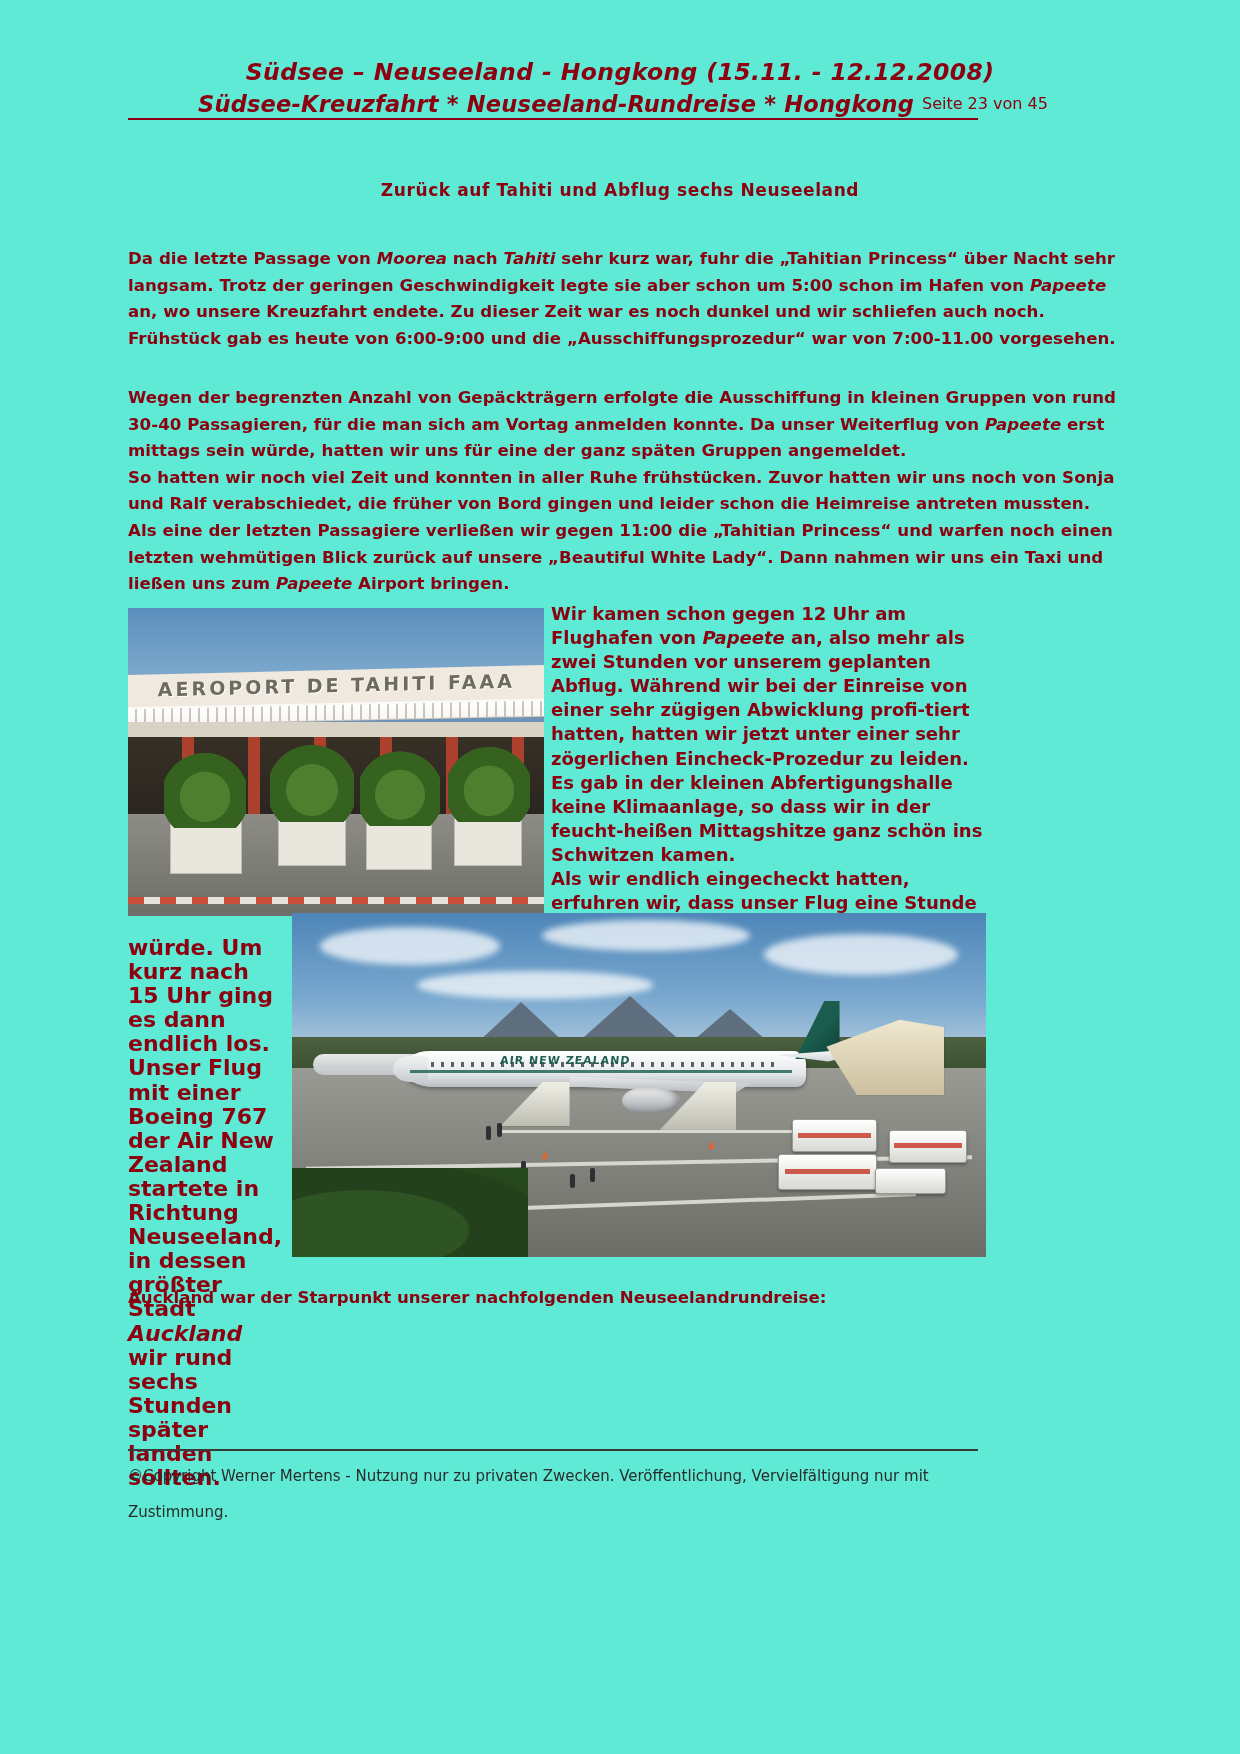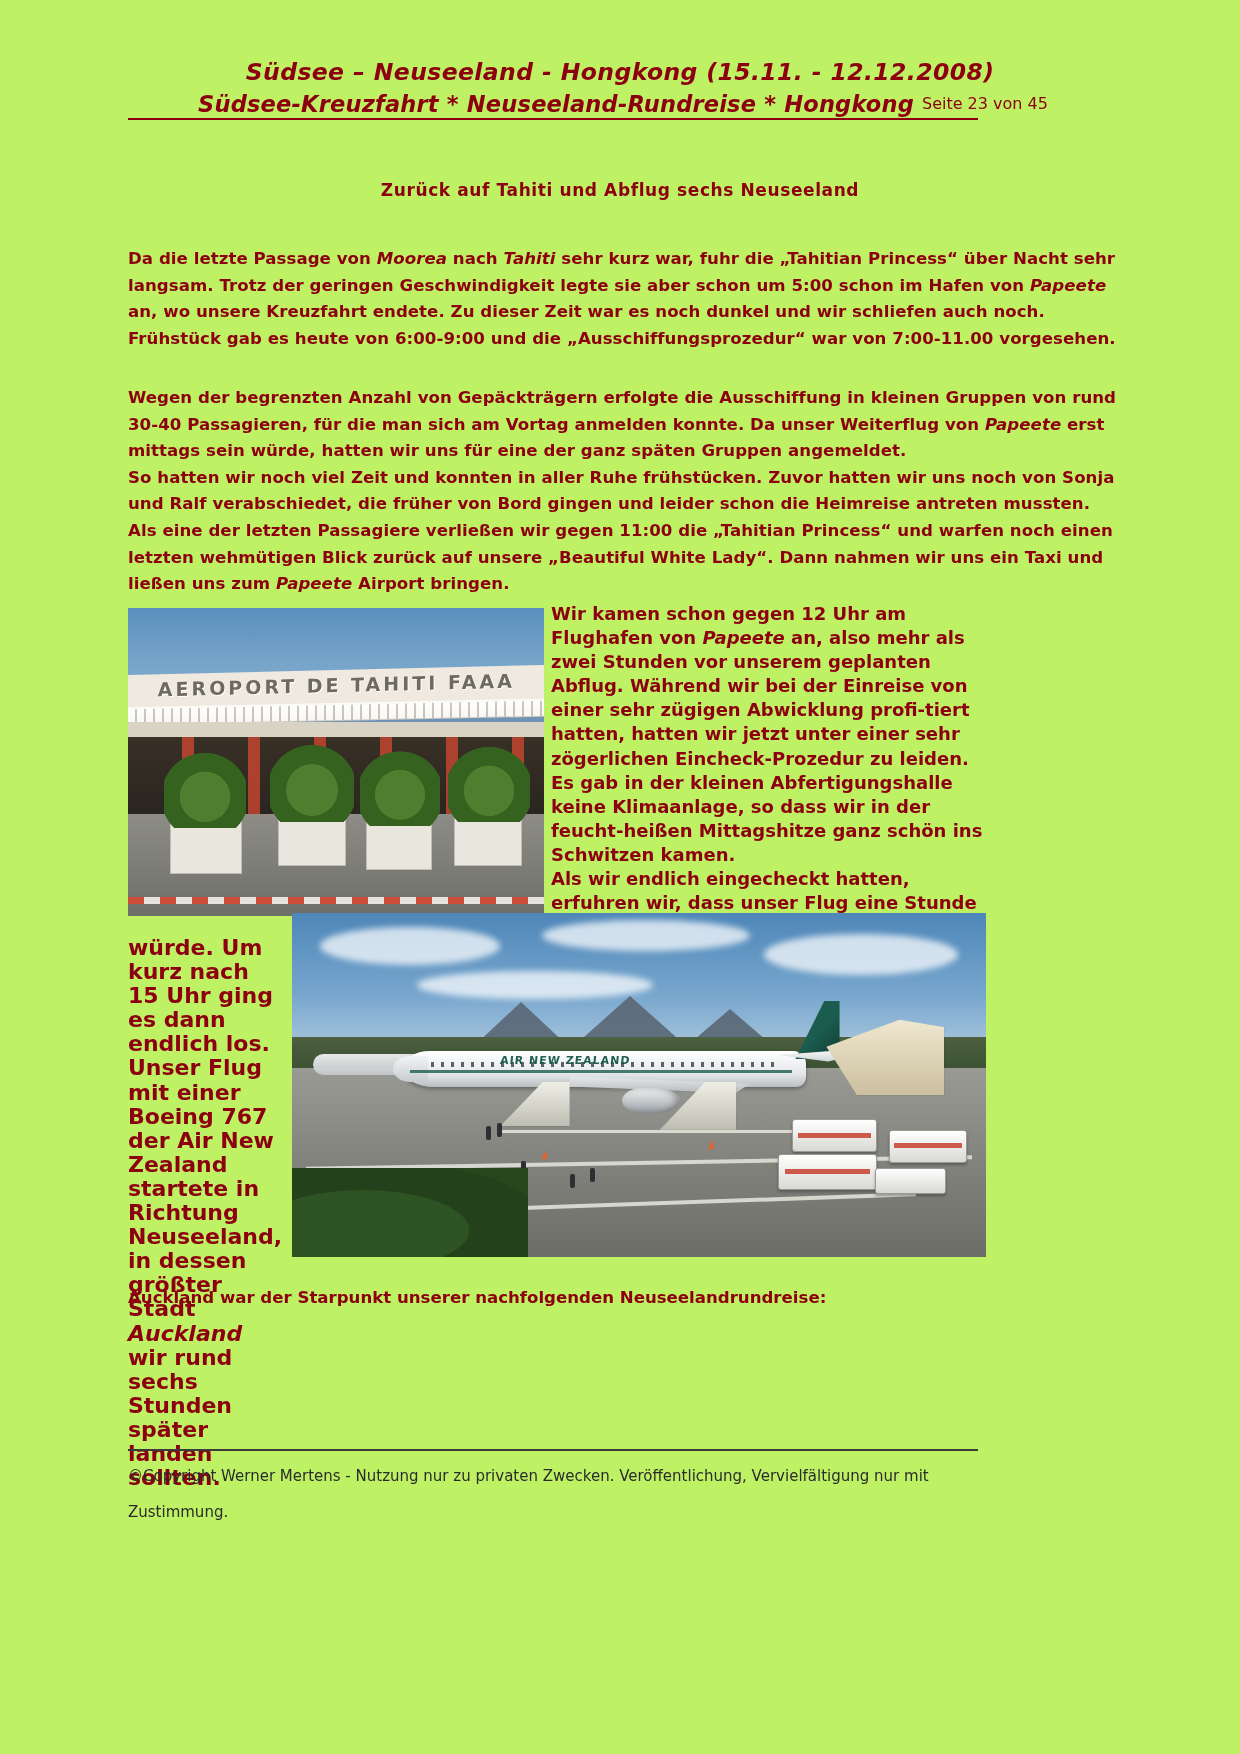--- a/index.html
+++ b/index.html
@@ -11,21 +11,21 @@
     width: 1240px;
     height: 1754px;
     position: relative;
     font-family: "DejaVu Sans", sans-serif;
     background: #fbfbc8;
     overflow: hidden;
   }
   .page {
     position: absolute;
     inset: 0;
-    background: #bef264;
+    background: #5eead4;
   }
 
   
   .header {
     position: absolute;
     left: 128px;
     top: 58px;
     width: 984px;
     text-align: center;
     color: #8c0010;

